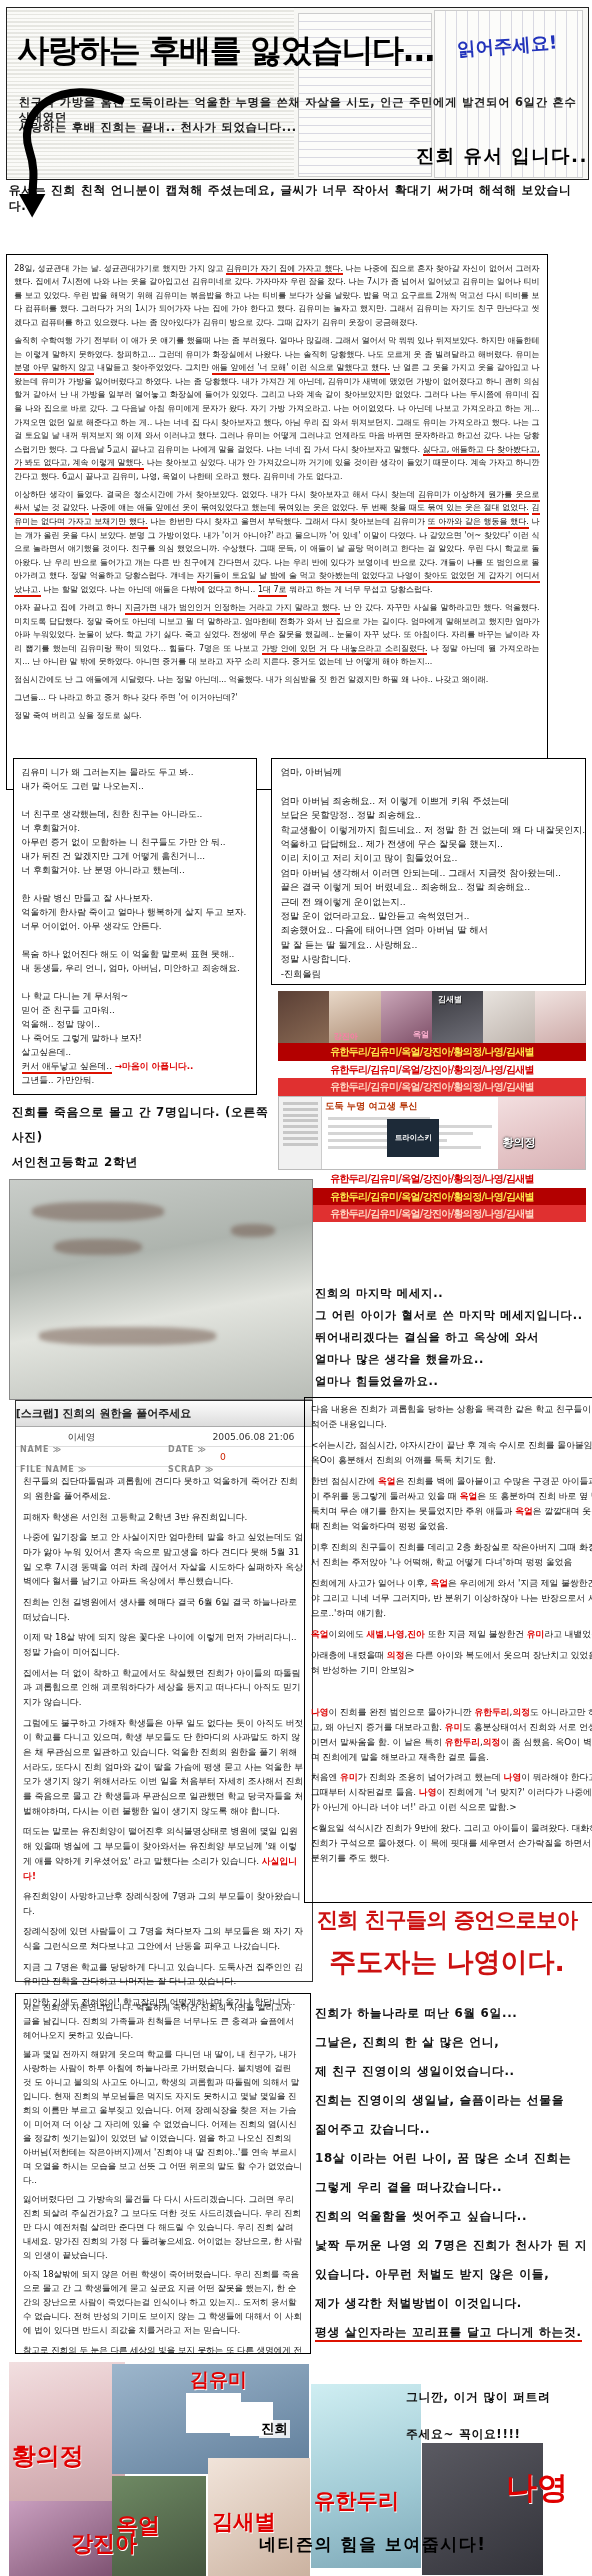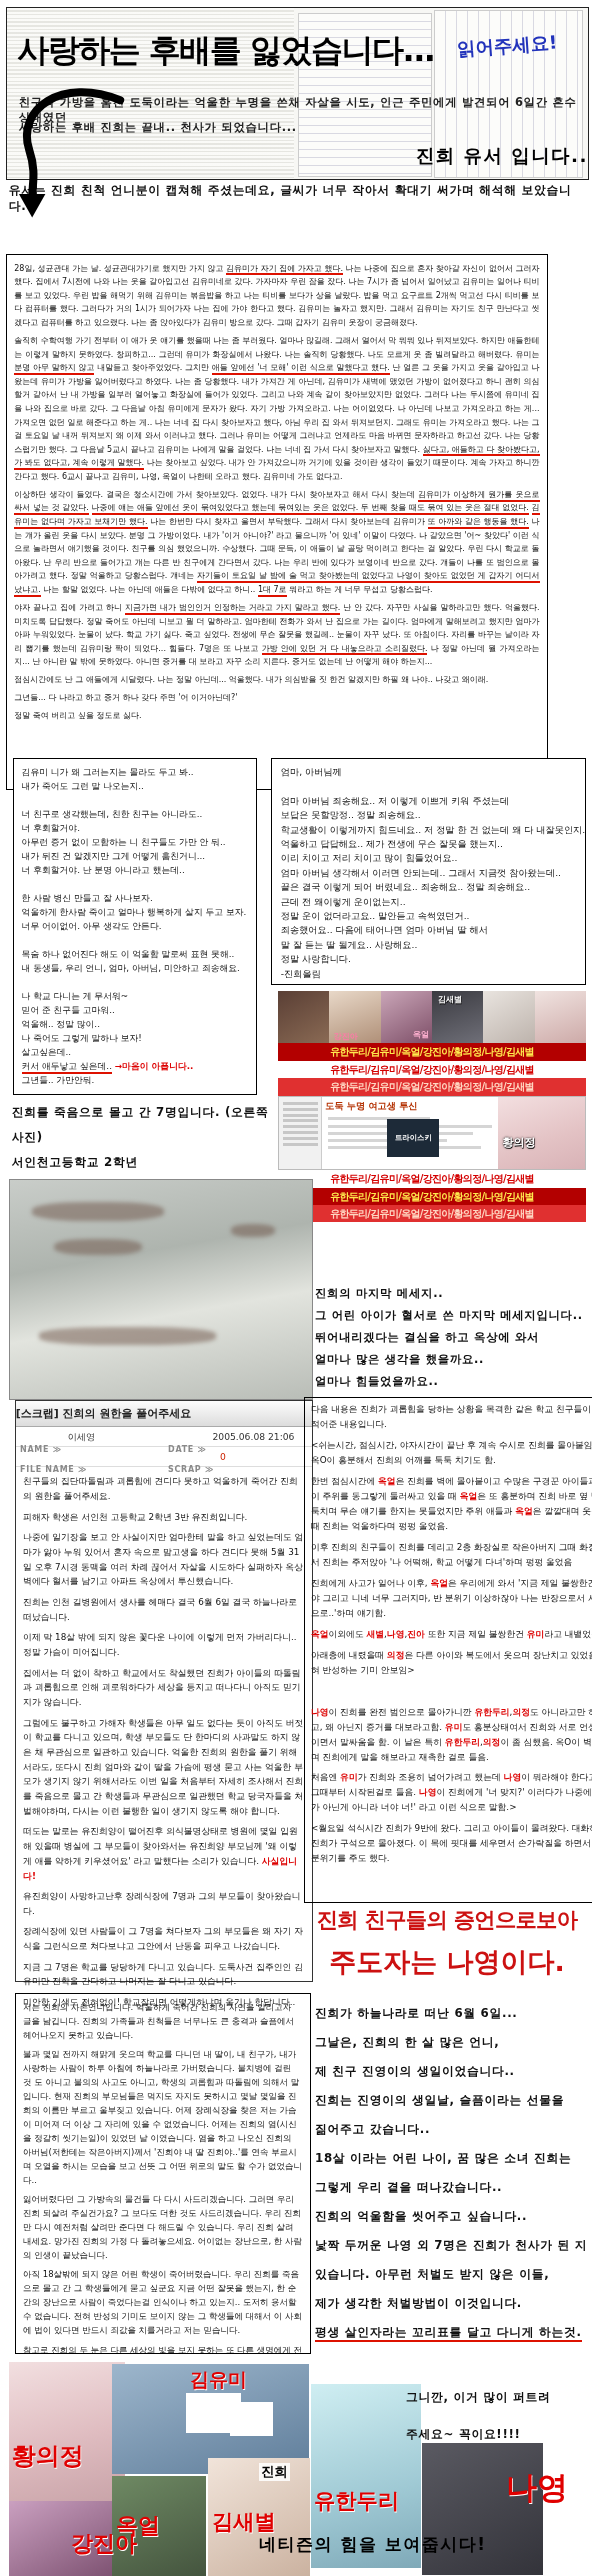--- a/index.html
+++ b/index.html
@@ -319,21 +319,21 @@
     <div class="tile" style="left:112px;top:11.8px;width:197px;height:110px;background:linear-gradient(160deg,#9db6cc,#5f7d9a);">
       <div class="censor" style="left:74px;top:29px;width:55px;height:40px;"></div>
       <div class="censor" style="left:118px;top:38px;width:43px;height:34px;"></div>
     </div>
     <div class="tile" style="left:112px;top:124px;width:94px;height:100px;background:linear-gradient(155deg,#6f8a64,#44543e);"></div>
     <div class="tile" style="left:208px;top:106px;width:102px;height:118px;background:linear-gradient(150deg,#f1e4da,#cbb2a0);"></div>
     <div class="tile" style="left:311px;top:32px;width:110px;height:184px;background:linear-gradient(165deg,#cfeef2,#9fc9d4 60%,#7fa9b8);"></div>
     <div class="tile" style="left:422px;top:91px;width:121px;height:132px;background:linear-gradient(150deg,#5a5a62,#33333a);"></div>
 
     <span class="biglabel" style="left:190px;top:14.7px;font-size:19px;">김유미</span>
-    <span class="jlabel" style="left:259px;top:68px;margin-top:43px;">진희</span>
+    <span class="jlabel" style="left:259px;top:68px;">진희</span>
     <span class="biglabel" style="left:11.8px;top:88px;font-size:24px;">황의정</span>
     <span class="biglabel" style="left:71px;top:177px;font-size:22px;">강진아</span>
     <span class="biglabel" style="left:116px;top:159px;font-size:22px;">옥얼</span>
     <span class="biglabel" style="left:212px;top:155px;font-size:21.3px;">김새별</span>
     <span class="biglabel" style="left:314px;top:134px;font-size:21.3px;">유한두리</span>
     <span class="biglabel" style="left:506px;top:115px;font-size:31px;">나영</span>
 
     <div id="b-hand">
       <div>그니깐, 이거 많이 퍼트려</div>
       <div>주세요~ 꼭이요!!!!</div>

